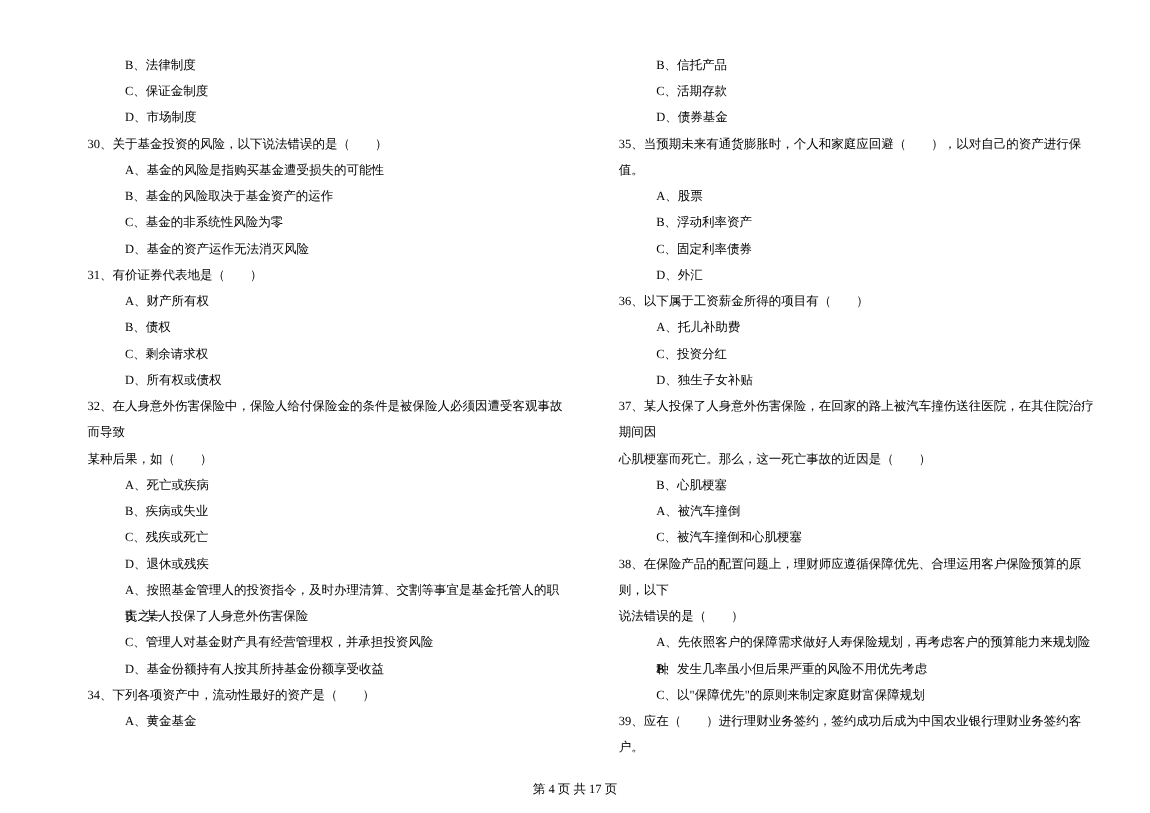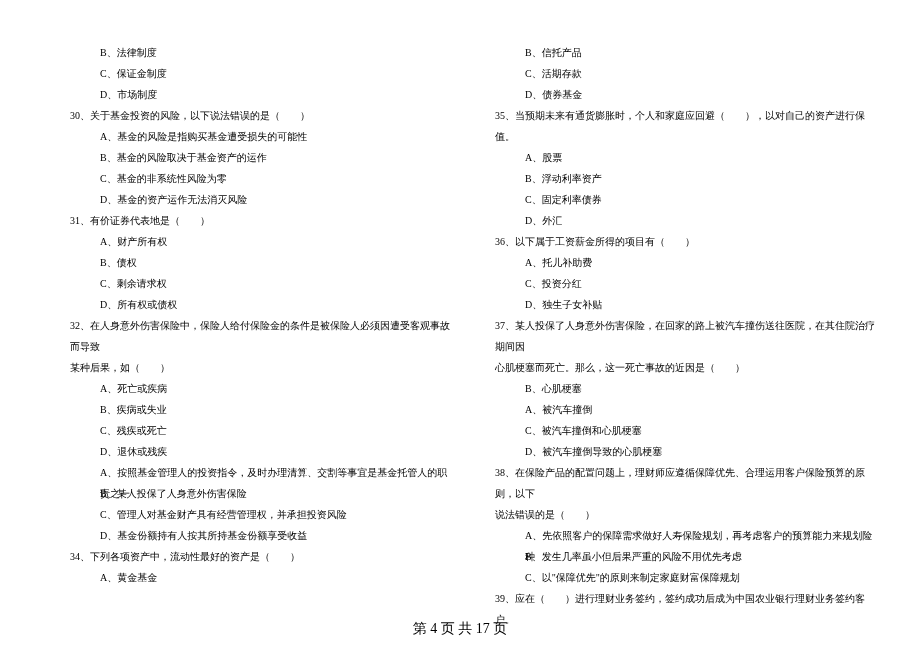--- a/index.html
+++ b/index.html
@@ -43,21 +43,21 @@
     .continuation-line {
       line-height: 21px;
       min-height: 21px;
     }
     .footer {
       position: absolute;
       bottom: 12px;
       left: 0;
       width: 100%;
       text-align: center;
-      font-size: 14px;
+      font-size: 10px;
     }
   </style>
 </head>
 <body>
 
 <div class="page-container">
   <div class="column column-left">
     <div class="option-line">B、法律制度</div>
     <div class="option-line">C、保证金制度</div>
     <div class="option-line">D、市场制度</div>
@@ -104,21 +104,20 @@
     <div class="question-line">36、以下属于工资薪金所得的项目有（　　）</div>
     <div class="option-line">A、托儿补助费</div>
     <div class="option-line">C、投资分红</div>
     <div class="option-line">D、独生子女补贴</div>
 
     <div class="question-line">37、某人投保了人身意外伤害保险，在回家的路上被汽车撞伤送往医院，在其住院治疗期间因</div>
     <div class="continuation-line">心肌梗塞而死亡。那么，这一死亡事故的近因是（　　）</div>
     <div class="option-line">B、心肌梗塞</div>
     <div class="option-line">A、被汽车撞倒</div>
     <div class="option-line">C、被汽车撞倒和心肌梗塞</div>
-    <div class="option-line">D、被汽车撞倒导致的心肌梗塞</div>
 
     <div class="question-line">38、在保险产品的配置问题上，理财师应遵循保障优先、合理运用客户保险预算的原则，以下</div>
     <div class="continuation-line">说法错误的是（　　）</div>
     <div class="option-line">A、先依照客户的保障需求做好人寿保险规划，再考虑客户的预算能力来规划险种</div>
     <div class="option-line">B、发生几率虽小但后果严重的风险不用优先考虑</div>
     <div class="option-line">C、以"保障优先"的原则来制定家庭财富保障规划</div>
 
     <div class="question-line">39、应在（　　）进行理财业务签约，签约成功后成为中国农业银行理财业务签约客户。</div>
   </div>
 </div>

